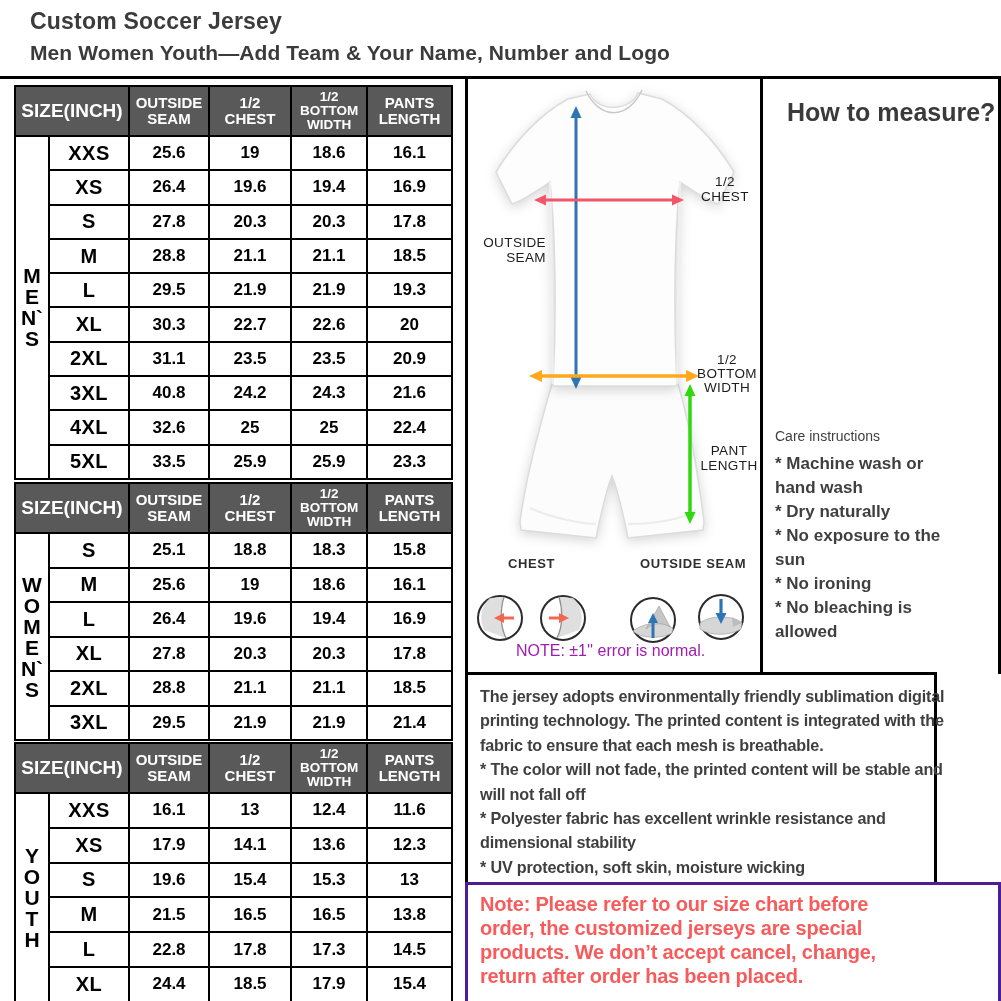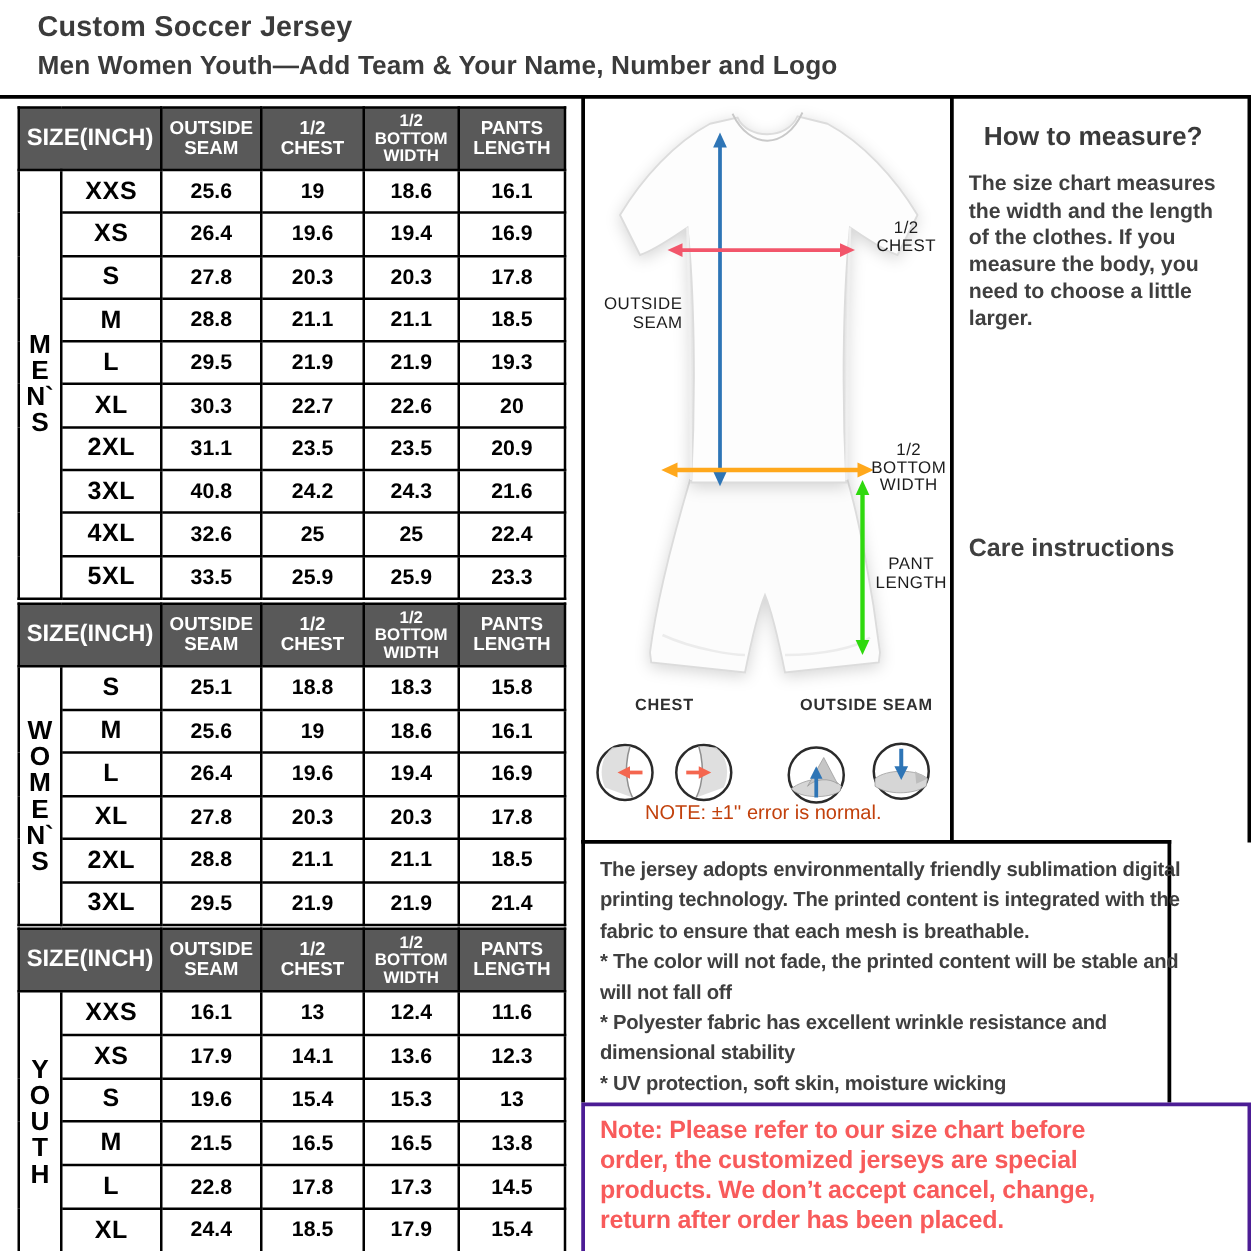--- a/index.html
+++ b/index.html
@@ -34,28 +34,28 @@
   #panel-middle { left:465px; top:78px; width:298px; height:596px; border-left:3px solid #000; border-right:3px solid #000; }
   #panel-middle svg { position:absolute; left:0; top:0; }
   .dlabel { position:absolute; font-size:13.5px; font-weight:400; color:#1c1c1c; line-height:15px; letter-spacing:.4px; white-space:pre-line; }
   .dcaption { position:absolute; font-size:13px; font-weight:bold; color:#2f2f2f; letter-spacing:.6px; }
   #lbl-half-chest  { left:224px; top:96px;  width:66px; text-align:center; }
   #lbl-outseam     { left:6px;   top:157px; width:72px; text-align:right; }
   #lbl-bottomwidth { left:224px; top:275px; width:70px; text-align:center; line-height:14px; }
   #lbl-pantlength  { left:231px; top:365px; width:60px; text-align:center; }
   #cap-chest   { left:40px;  top:478px; }
   #cap-outseam { left:172px; top:478px; }
-  #tol-note { position:absolute; left:48px; top:564px; width:230px; font-size:16px; color:#c2410c; }
+  #tol-note { position:absolute; left:48px; top:564px; width:230px; font-size:16px; color:#a21caf; }
 
   
   #panel-right { left:763px; top:78px; width:238px; height:596px; border-right:3px solid #000; color:#3f3f3f; }
-  #htm-heading { left:24px; top:20px; font-size:21px; font-weight:bold; color:#3a3a3a; }
+  #htm-heading { left:24px; top:20px; font-size:25px; font-weight:bold; color:#3a3a3a; }
   #htm-body    { left:12px; top:58px; width:220px; font-size:17px; font-weight:bold; line-height:21.5px; }
   #htm-example { left:12px; top:222px; width:220px; font-size:15.5px; font-weight:bold; line-height:19.5px; }
-  #care-head   { left:12px; top:350px; font-size:20px; font-weight:bold; }
+  #care-head   { left:12px; top:350px; font-size:14px; font-weight:normal; }
   #care-list   { left:12px; top:374px; width:222px; font-size:17px; font-weight:bold; line-height:24px; }
 
   
   #box-desc { left:465px; top:672px; width:472px; height:210px; border:3px solid #000; border-bottom:none; }
   #desc-text { left:12px; top:9px; width:514px; font-size:16.2px; font-weight:bold; color:#3f3f3f; line-height:24.4px; letter-spacing:-0.2px; }
   #box-rednote { left:465px; top:882px; width:536px; height:149px; border:3px solid #4c1d95; }
   #rednote-text { left:12px; top:7px; width:512px; font-size:20px; font-weight:bold; color:#f85b5b; line-height:24px; letter-spacing:-0.2px; }
 
   .garment { filter:drop-shadow(0 3px 6px rgba(0,0,0,0.16)); }
 </style>
@@ -391,27 +391,29 @@
 WIDTH</div>
   <div class="dlabel" id="lbl-pantlength">PANT
 LENGTH</div>
   <div class="dcaption" id="cap-chest">CHEST</div>
   <div class="dcaption" id="cap-outseam">OUTSIDE SEAM</div>
   <div id="tol-note">NOTE:  ±1'' error is normal.</div>
 </div>
 
 <div class="abs" id="panel-right">
   <div class="abs" id="htm-heading">How to measure?</div>
-  <div class="abs pre" id="htm-body">The size chart measures
-the width and the length
-of the clothes.  If you
-measure the body, you
-need to choose a little
-larger.</div>
   <div class="abs" id="care-head">Care instructions</div>
+  <div class="abs pre" id="care-list">* Machine wash or
+hand wash
+* Dry naturally
+* No exposure to the
+sun
+* No ironing
+* No bleaching is
+allowed</div>
 </div>
 
 <div class="abs" id="box-desc">
   <div class="abs pre" id="desc-text">The jersey adopts environmentally friendly sublimation digital
 printing technology. The printed content is integrated with the
 fabric to ensure that each mesh is breathable.
 * The color will not fade, the printed content will be stable and
 will not fall off
 * Polyester fabric has excellent wrinkle resistance and
 dimensional stability

